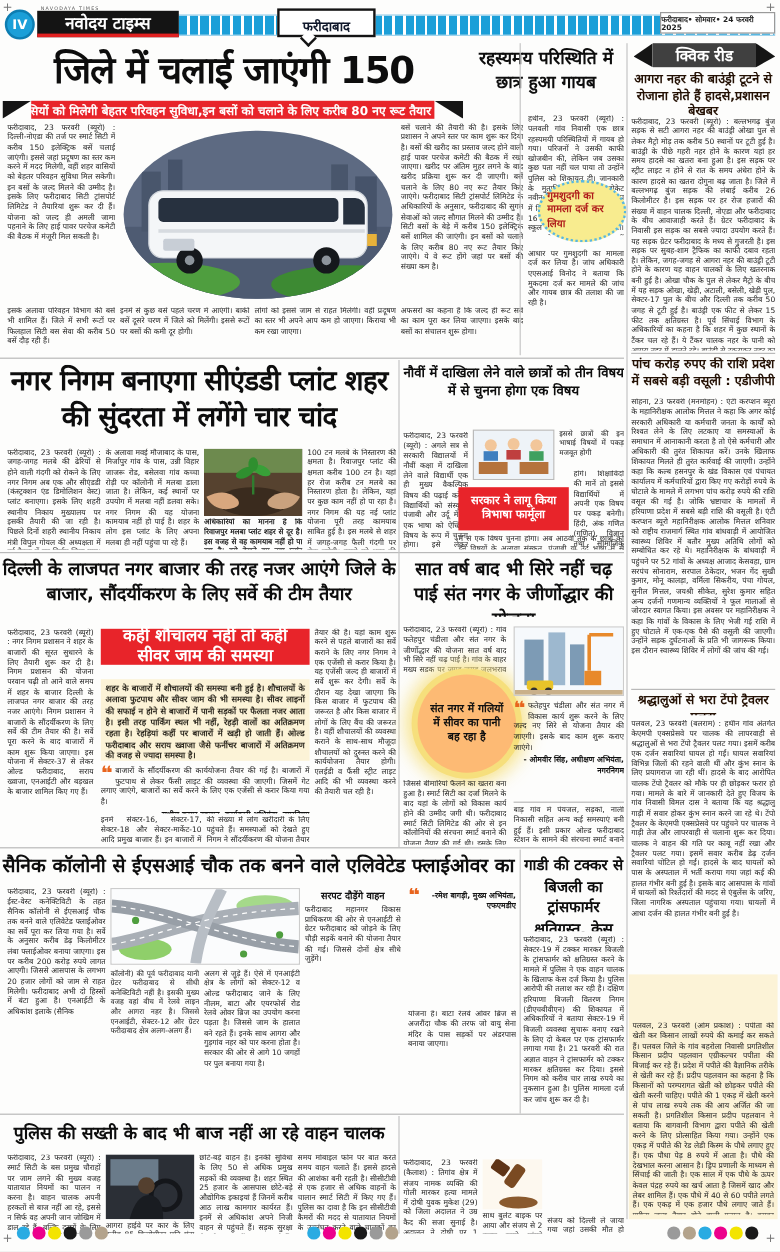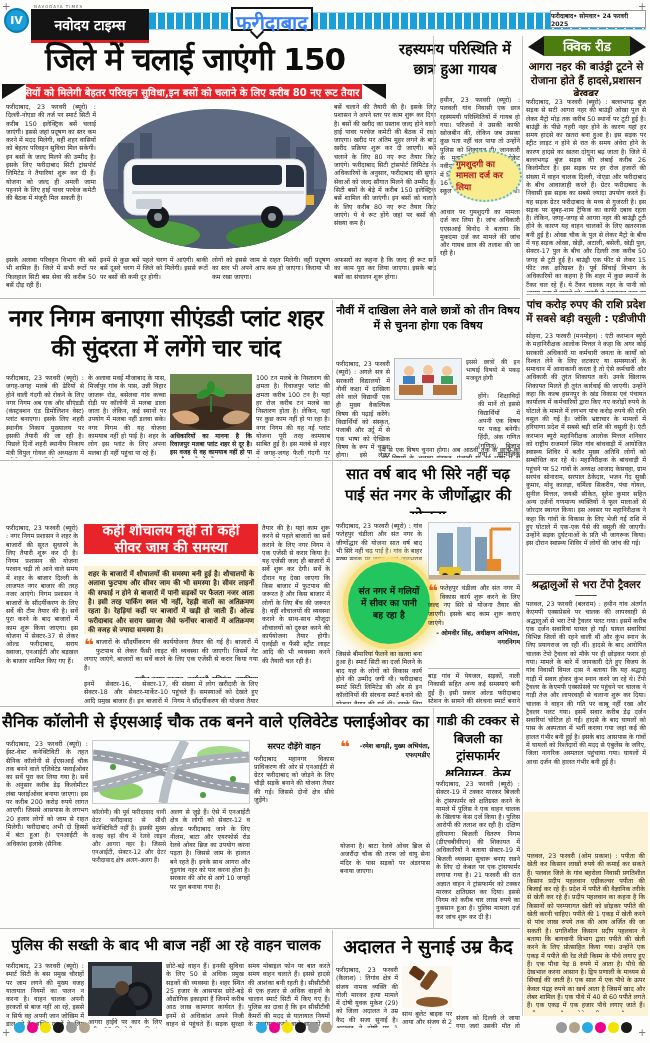--- a/index.html
+++ b/index.html
@@ -10,42 +10,42 @@
   .col{position:absolute;overflow:hidden;font-size:6.3px;line-height:1.32;text-align:justify;color:#1c1c1c}
   .hl{position:absolute;font-weight:bold;color:#0d0d0d;text-align:center;overflow:hidden}
   .rule-h{position:absolute;height:1px;background:#b9b9b9}
   .rule-v{position:absolute;width:1px;background:#c6c6c6}
   .crop{position:absolute;color:#777;font-size:10px;line-height:10px}
   
   .strip{background:repeating-linear-gradient(90deg,#1b9fd8 0,#1b9fd8 7px,#ffffff 7px,#ffffff 9px);border:1px solid #9fd3ec}
   .logo-circle{border-radius:50%;background:#1b9fd8;color:#fff;font-weight:bold;display:flex;align-items:center;justify-content:center;font-size:11px;border:2px solid #0d7db1}
   .logo-box{background:#141414;color:#fff;display:flex;align-items:center;justify-content:center;font-weight:bold;font-size:14px;border-bottom:3px solid #e02020}
   .brand-small{font-size:4px;color:#555;letter-spacing:1px}
-  .edition-box{background:#fff;border:2px solid #141414;display:flex;align-items:flex-start;justify-content:center;color:#3b82f6;font-weight:bold;font-size:20px}
+  .edition-box{background:#fff;border:2px solid #141414;display:flex;align-items:flex-end;justify-content:center;color:#0f172a;font-weight:bold;font-size:11px}
   .edition-ptr{width:10px;height:10px;background:#fff;border-right:2px solid #141414;border-bottom:2px solid #141414;transform:rotate(45deg)}
   .date-box{background:#fff;border:1px solid #9a9a9a;display:flex;align-items:center;justify-content:center;font-size:6.2px;font-weight:bold;color:#222}
   
   .redband{display:flex;align-items:stretch}
   .redband .mid{flex:1;background:#e8242a;color:#fff;font-weight:bold;font-size:10px;display:flex;align-items:center;justify-content:center;white-space:nowrap;overflow:hidden}
   .redband .tl{width:24px;background:#151515;clip-path:polygon(0 0,100% 0,0 100%)}
   .redband .tr{width:24px;background:#151515;clip-path:polygon(0 0,100% 0,100% 100%)}
   .ribbon{display:flex;align-items:stretch}
   .ribbon .tl{width:16px;background:#151515;clip-path:polygon(100% 0,100% 100%,0 55%)}
   .ribbon .tr{width:16px;background:#151515;clip-path:polygon(0 0,0 100%,100% 55%)}
-  .ribbon .mid{flex:1;background:#4d7c0f;color:#fff;font-weight:bold;font-size:13px;display:flex;align-items:center;justify-content:center}
+  .ribbon .mid{flex:1;background:#404040;color:#fff;font-weight:bold;font-size:13px;display:flex;align-items:center;justify-content:center}
   .redbox{position:absolute;background:#e8242a;color:#fff;font-weight:bold;text-align:center;display:flex;align-items:center;justify-content:center;padding:3px;line-height:1.25}
   .creambox{position:absolute;background:#fcf3d7;color:#2e2a20;font-weight:bold;font-size:6.9px;line-height:1.35;text-align:justify;padding:4px;overflow:hidden}
   .qr-head{position:absolute;font-weight:bold;color:#241104;text-align:center;line-height:1.3;overflow:hidden}
   .qr-item4{position:absolute;background:#fcf3d7}
   .quote{position:absolute;overflow:hidden;font-size:6.4px;line-height:1.35;color:#1c1c1c;text-align:justify}
   .quote .qmark{float:left;color:#e8641d;font-size:17px;line-height:14px;font-weight:bold;margin-right:2px}
   .quote .qtext{font-weight:normal}
   .quote .qby{display:block;text-align:right;font-weight:bold;margin-top:2px;color:#111}
   .bubble{position:absolute;background:#f8ec8f;border:2px dotted #58b7e0;border-radius:50%;color:#b01c1c;font-weight:bold;text-align:left;display:flex;align-items:center;justify-content:center;padding:6px;line-height:1.3}
-  .circlehl{position:absolute;background:#22c55e;border-radius:50%;box-shadow:0 0 0 5px #f6df7c,0 0 14px 10px rgba(246,223,124,.85);color:#101010;font-weight:bold;text-align:center;display:flex;align-items:center;justify-content:center;padding:8px;line-height:1.35}
+  .circlehl{position:absolute;background:#fdba74;border-radius:50%;box-shadow:0 0 0 5px #f6df7c,0 0 14px 10px rgba(246,223,124,.85);color:#101010;font-weight:bold;text-align:center;display:flex;align-items:center;justify-content:center;padding:8px;line-height:1.35}
   .subhead2{font-weight:bold;font-size:8px;color:#111;text-align:center;margin:2px 0}
   .caption{position:absolute;overflow:hidden;font-size:6.1px;line-height:1.3;color:#222;text-align:justify;font-weight:bold}
   
   .dots{position:absolute;display:flex;gap:2px}
   .dots span{width:11px;height:11px;border-radius:50%;display:inline-block}
   .dc1{background:#29abe2}.dc2{background:#ec008c}.dc3{background:#f3e400}.dc4{background:#1a1a1a}.dc5{background:#9a9a9a}.dc6{background:#b3a38c}
   svg{display:block}
 </style>
 </head>
 <body>
@@ -55,21 +55,21 @@
   <div class="crop" style="left:2px;top:2px">+</div>
   <div class="crop" style="left:638px;top:2px">+</div>
   <div class="crop" style="left:2px;top:1028px">+</div>
   <div class="crop" style="left:638px;top:1028px">+</div>
 
   <div class="abs strip" style="left:148px;top:12px;width:498px;height:18px"></div>
   <div class="abs brand-small" style="left:34px;top:4px">NAVODAYA TIMES</div>
   <div class="abs logo-circle" style="left:4px;top:8px;width:25px;height:25px">
       <span>IV</span>
     </div>
-  <div class="abs logo-box" style="left:31px;top:9px;width:118px;height:34px">
+  <div class="abs logo-box" style="left:31px;top:9px;width:118px;height:22px">
       <span>नवोदय टाइम्स</span>
     </div>
   <div class="abs edition-box" style="left:231px;top:7px;width:82px;height:24px">
       <span>फरीदाबाद</span>
     </div>
   <div class="abs edition-ptr" style="left:252px;top:27px"></div>
   <div class="abs date-box" style="left:550px;top:10px;width:96px;height:18px">
       <span>फरीदाबाद• सोमवार• 24 फरवरी 2025</span>
     </div>
 
@@ -176,24 +176,26 @@
         <rect x="8" y="17" width="12" height="8" fill="#3f7fbf"></rect>
       <circle cx="33" cy="11" r="5" fill="#f2c69a"></circle>
         <rect x="27" y="16" width="12" height="8" fill="#bf3f3f"></rect>
       <circle cx="52" cy="12" r="5" fill="#f2c69a"></circle>
         <rect x="46" y="17" width="12" height="8" fill="#3fa05f"></rect>
       <rect x="4" y="26" width="24" height="10" fill="#b5733c"></rect>
       <rect x="38" y="26" width="24" height="10" fill="#b5733c"></rect>
     </svg>
   </div>
   <div class="caption" style="left:466px;top:358px;width:54px;height:30px;font-weight:normal">इससे छात्रों की इन भाषाई विषयों में पकड़ मजबूत होगी</div>
+  <div class="redbox" style="left:382px;top:406px;width:92px;height:36px;font-size:9.5px">सरकार ने लागू किया त्रिभाषा फार्मूला</div>
   <div class="col" style="left:478px;top:392px;width:42px;height:66px">होंगे। शिक्षाविदों की मानें तो इससे विद्यार्थियों में अपनी एक विषय पर पकड़ बनेगी। हिंदी, अंक गणित (गणित), विज्ञान तथा सामाजिक विज्ञान अनिवार्य विषय होंगे।</div>
   <div class="col" style="left:336px;top:446px;width:42px;height:12px"></div>
   <div class="col" style="left:382px;top:446px;width:138px;height:12px">में से एक विषय चुनना होगा। अब आठवीं तक के छात्रों को इन विषयों के अलावा संस्कृत, पंजाबी या उर्दू भाषा में से किसी एक विषय को वैकल्पिक तौर पर चुनना होगा। बता दें कि शिक्षा विभाग नई शिक्षा नीति-2020 को लागू करने में जुटा है। इसके तहत शैक्षणिक सत्र 2025-26 के पाठ्यक्रम में बदलाव किया गया है। बोर्ड के अधिकारियों के अनुसार नई व्यवस्था लागू कर दी गई है। अप्रैल से शुरू होने वाली दाखिला प्रक्रिया के दौरान नौवीं में प्रवेश लेने वाले छात्रों के लिए यह अनिवार्य होगा।</div>
 
+  <div class="hl" style="left:2px;top:464px;width:328px;height:52px;font-size:15px;line-height:1.4">दिल्ली के लाजपत नगर बाजार की तरह नजर आएंगे जिले के बाजार, सौंदर्यीकरण के लिए सर्वे की टीम तैयार</div>
   <div class="col" style="left:6px;top:524px;width:72px;height:180px">फरीदाबाद, 23 फरवरी (ब्यूरो) : नगर निगम प्रशासन ने शहर के बाजारों की सूरत सुधारने के लिए तैयारी शुरू कर दी है। निगम प्रशासन की योजना परवान चढ़ी तो आने वाले समय में शहर के बाजार दिल्ली के लाजपत नगर बाजार की तरह नजर आएंगे। निगम प्रशासन ने बाजारों के सौंदर्यीकरण के लिए सर्वे की टीम तैयार की है। सर्वे पूरा करने के बाद बाजारों में काम शुरू किया जाएगा। इस योजना में सेक्टर-37 से लेकर ओल्ड फरीदाबाद, सराय ख्वाजा, एनआईटी और बड़खल के बाजार शामिल किए गए हैं।</div>
   <div class="redbox" style="left:84px;top:524px;width:174px;height:30px;font-size:14px">कहीं शौचालय नहीं तो कहीं सीवर जाम की समस्या</div>
   <div class="creambox" style="left:84px;top:566px;width:174px;height:68px">शहर के बाजारों में शौचालयों की समस्या बनी हुई है। शौचालयों के अलावा फुटपाथ और सीवर जाम की भी समस्या है। सीवर लाइनों की सफाई न होने से बाजारों में पानी सड़कों पर फैलता नजर आता है। इसी तरह पार्किंग स्थल भी नहीं, रेहड़ी वालों का अतिक्रमण रहता है। रेहड़ियां कहीं पर बाजारों में खड़ी हो जाती हैं। ओल्ड फरीदाबाद और सराय ख्वाजा जैसे फर्नीचर बाजारों में अतिक्रमण की वजह से ज्यादा समस्या है।</div>
   <div class="quote" style="left:84px;top:638px;width:174px;height:40px">
     <span class="qmark">❝</span><span class="qtext">बाजारों के सौंदर्यीकरण की कार्ययोजना तैयार की गई है। बाजारों में फुटपाथ से लेकर फैंसी लाइट की व्यवस्था की जाएगी। जिसमें गेट लगाए जाएंगे, बाजारों का सर्वे करने के लिए एक एजेंसी से करार किया गया है।</span><span class="qby">-सुशील कुमार टहलान, कार्यकारी अभियंता, नगरनिगम</span>
   </div>
   <div class="col" style="left:84px;top:680px;width:84px;height:24px">इनमें सेक्टर-16, सेक्टर-17, सेक्टर-18 और सेक्टर-मार्केट-10 आदि प्रमुख बाजार हैं। इन बाजारों में हर रोज हजारों</div>
   <div class="col" style="left:172px;top:680px;width:86px;height:24px">की संख्या में लोग खरीदारी के लिए पहुंचते हैं। समस्याओं को देखते हुए निगम ने सौंदर्यीकरण की योजना तैयार की है।</div>
   <div class="col" style="left:262px;top:524px;width:68px;height:180px">तैयार की है। यहां काम शुरू करने से पहले बाजारों का सर्वे कराने के लिए नगर निगम ने एक एजेंसी से करार किया है। यह एजेंसी जल्द ही बाजारों में सर्वे शुरू कर देगी। सर्वे के दौरान यह देखा जाएगा कि किस बाजार में फुटपाथ की जरूरत है और किस बाजार में लोगों के लिए बैंच की जरूरत है। वहीं शौचालयों की व्यवस्था कराने के साथ-साथ मौजूदा शौचालयों को दुरुस्त करने की कार्ययोजना तैयार होगी। एलईडी व फैंसी स्ट्रीट लाइट आदि की भी व्यवस्था करने की तैयारी चल रही है।</div>
 
@@ -260,21 +262,20 @@
       <rect x="4" y="4" width="40" height="22" fill="#6a7b8a"></rect>
       <circle cx="50" cy="34" r="12" fill="none" stroke="#14161a" stroke-width="4"></circle>
       <path d="M20 54 q6-22 18-20 q10 2 10 20z" fill="#191c21"></path>
       <circle cx="34" cy="26" r="7" fill="#54402f"></circle>
     </svg>
   </div>
   <div class="col" style="left:166px;top:962px;width:78px;height:66px">छोटे-बड़े वाहन हैं। इनकी सुविधा के लिए 50 से अधिक प्रमुख सड़कों की व्यवस्था है। शहर स्थित 25 हजार के आसपास छोटे-बड़े औद्योगिक इकाइयां हैं जिनमें करीब आठ लाख कामगार कार्यरत हैं। इनमें से अधिकांश अपने निजी वाहन से पहुंचते हैं। सड़क सुरक्षा से जुड़े जानकारों का कहना है कि शहर में कई ऐसे चालक हैं जो</div>
   <div class="col" style="left:248px;top:962px;width:82px;height:66px">समय मोबाइल फोन पर बात करते समय वाहन चलाते हैं। इससे हादसे की आशंका बनी रहती है। सीसीटीवी से एक हजार से अधिक वाहनों के चालान स्मार्ट सिटी में किए गए हैं। पुलिस का दावा है कि इन सीसीटीवी कैमरों की मदद से यातायात नियमों के उल्लंघन करने वाले चालकों का चालान किया जाता है। एक अधिकारी ने</div>
   <div class="col" style="left:88px;top:1018px;width:74px;height:10px">आगरा हाईवे पर कार के लिए करीब 85 किलोमीटर प्रति घंटा और भारी वाहनों के लिए 65 किलोमीटर प्रति घंटा की रफ्तार निर्धारित है। वाहन चलाते वक्त मोबाइल का इस्तेमाल खतरा बना। सड़क सुरक्षा से जुड़े जानकारों का कहना है कि पुलिस ऐसे वाहन चालकों पर सख्ती नहीं बरत रही। उनका चालान नाममात्र ही किया जा रहा है।</div>
 
-  <div class="hl" style="left:336px;top:932px;width:184px;height:30px;font-size:18.5px;line-height:30px;white-space:nowrap">अदालत ने सुनाई उम्र कैद</div>
   <div class="col" style="left:336px;top:966px;width:62px;height:62px">फरीदाबाद, 23 फरवरी (कैलाश) : तिगांव क्षेत्र में संजय नामक व्यक्ति की गोली मारकर हत्या मामले में दोषी युवक मुकेश (29) को जिला अदालत ने उम्र कैद की सजा सुनाई है। अदालत ने दोषी पर 1 लाख रुपये जुर्माना भी लगाया है। विशेष थाना में हत्या, आर्म्स एक्ट की धाराओं में एफआईआर 22 मई 2021 को दर्ज हुई थी। टीकाराम कॉलोनी निवासी पूनम ने पुलिस को बताया कि 22 मई 2021 की शाम लगभग 6 बजे वो अपने पिता संजय (46) व अन्य के साथ कॉलोनी में प्लाट पर थे।</div>
   <div class="abs" style="left:402px;top:966px;width:50px;height:42px">
     <svg width="50" height="42" viewBox="0 0 50 42">
       <rect width="50" height="42" fill="#fdf8ef"></rect>
       <rect x="22" y="4" width="10" height="20" rx="3" fill="#7a4a22" transform="rotate(35 27 14)"></rect>
       <rect x="8" y="2" width="14" height="10" rx="2" fill="#5f3416" transform="rotate(35 15 7)"></rect>
       <ellipse cx="30" cy="36" rx="16" ry="5" fill="#8a5a2e"></ellipse>
     </svg>
   </div>
   <div class="col" style="left:402px;top:1010px;width:50px;height:18px">साथ बुलेट बाइक पर आया और संजय से 2 हजार रुपये मांगने लगा। रुपये न देने पर आरोपी ने 3 गोलियां चलाईं जिनमें से एक संजय को लगी। उपचार के लिए उसे अस्पताल ले जाया गया।</div>

